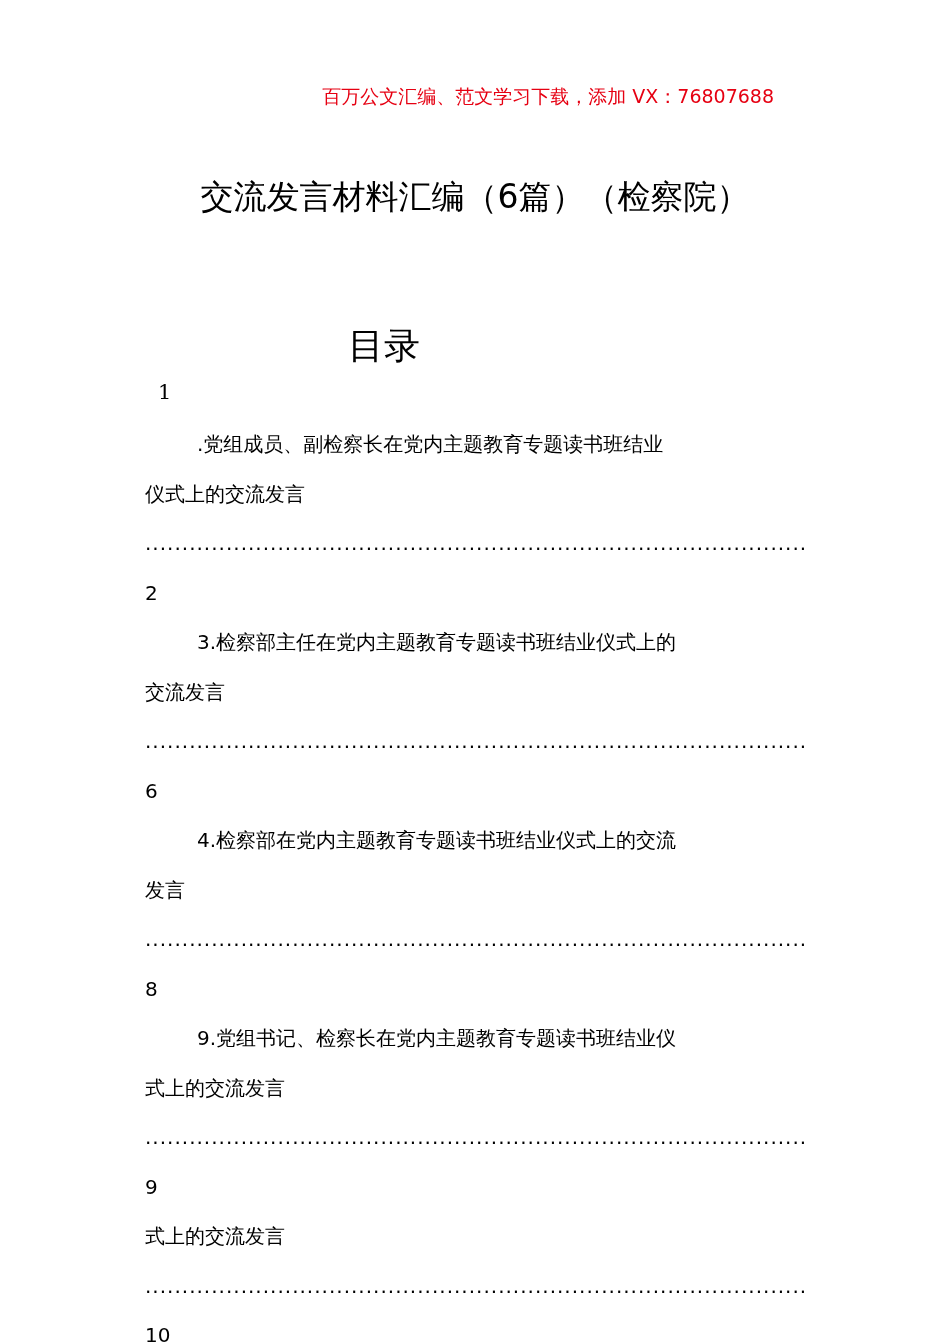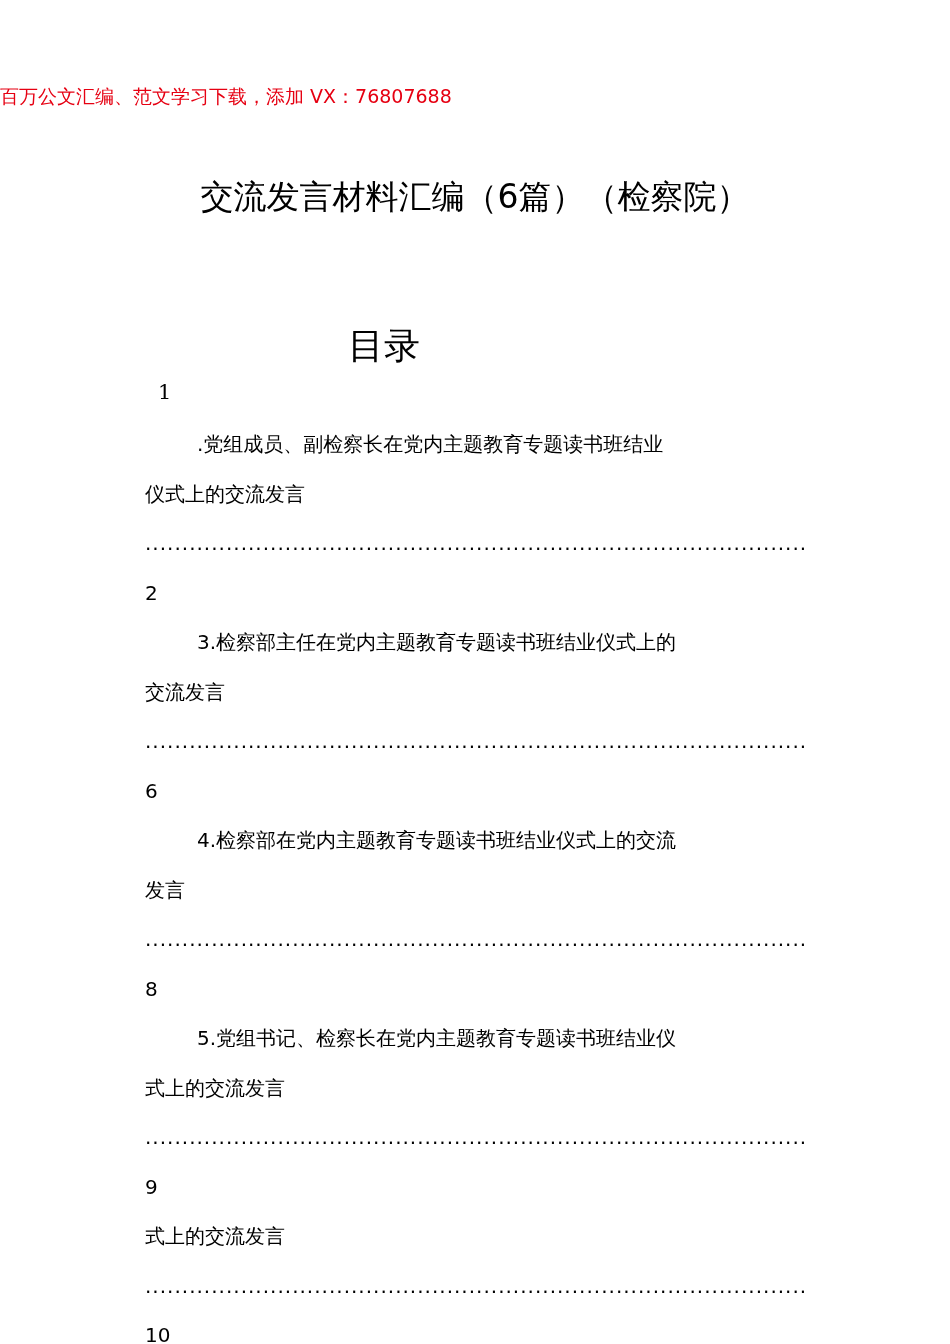--- a/index.html
+++ b/index.html
@@ -1,17 +1,17 @@
 <!DOCTYPE html>
 <html><head>
 <meta charset="utf-8">
 <style>
   html, body { margin: 0; padding: 0; background: #ffffff; }
   body { width: 950px; height: 1344px; position: relative; overflow: hidden; font-family: "DejaVu Sans", sans-serif; color: #000; }
-  .header { position: absolute; top: 84px; left: 0; width: 774px; text-align: left; color: #e60012; font-size: 19px; letter-spacing: 0px; }
+  .header { position: absolute; top: 84px; left: 0; width: 774px; text-align: right; color: #e60012; font-size: 19px; letter-spacing: 0px; }
   .title { position: absolute; top: 170px; left: 0; width: 950px; text-align: center; font-size: 33px; line-height: 53px; }
   .toc-title { position: absolute; top: 322px; left: 0; width: 768px; text-align: center; font-size: 36px; }
   .stray { position: absolute; top: 380px; left: 158px; font-family: "DejaVu Serif", serif; font-size: 21px; }
   .toc { position: absolute; top: 420px; left: 145px; width: 662px; }
   .entry { font-size: 20px; line-height: 49.5px; }
   .line1 { padding-left: 52px; white-space: nowrap; }
   .line2 { display: flex; white-space: nowrap; flex-direction: column; }
   .line2 .dots { flex: 1; overflow: hidden; white-space: nowrap; letter-spacing: 1px; }
   .line2 .dots::before { content: "........................................................................................................................................"; }
 </style>
@@ -47,21 +47,21 @@
   </div>
   <div class="entry">
     <div class="line1">4.检察部在党内主题教育专题读书班结业仪式上的交流</div>
     <div class="line2">
         <span>发言</span>
         <span class="dots"></span>
         <span>8</span>
       </div>
   </div>
   <div class="entry">
-    <div class="line1">5.党组书记、检察长在党内主题教育专题读书班结业仪</div>
+    <div class="line1">9.党组书记、检察长在党内主题教育专题读书班结业仪</div>
     <div class="line2">
         <span>式上的交流发言</span>
         <span class="dots"></span>
         <span>9</span>
       </div>
   </div>
   <div class="entry">
     <div class="line2">
         <span>式上的交流发言</span>
         <span class="dots"></span>

